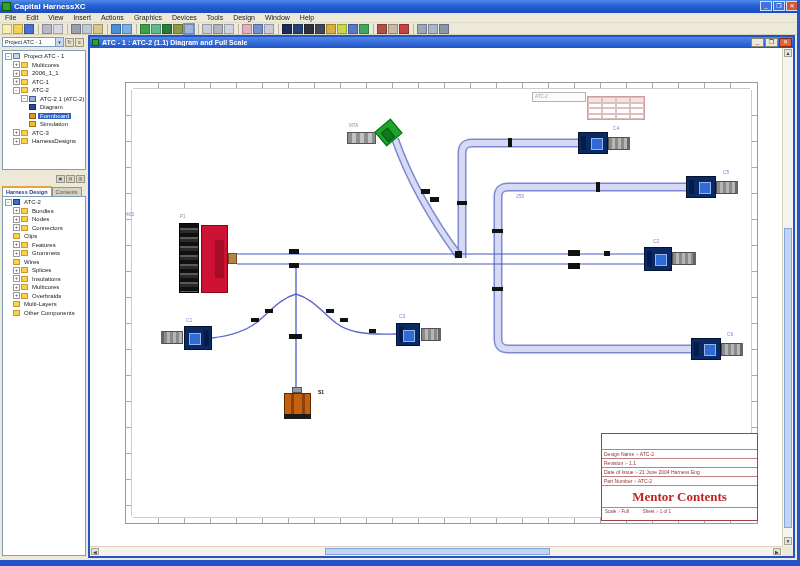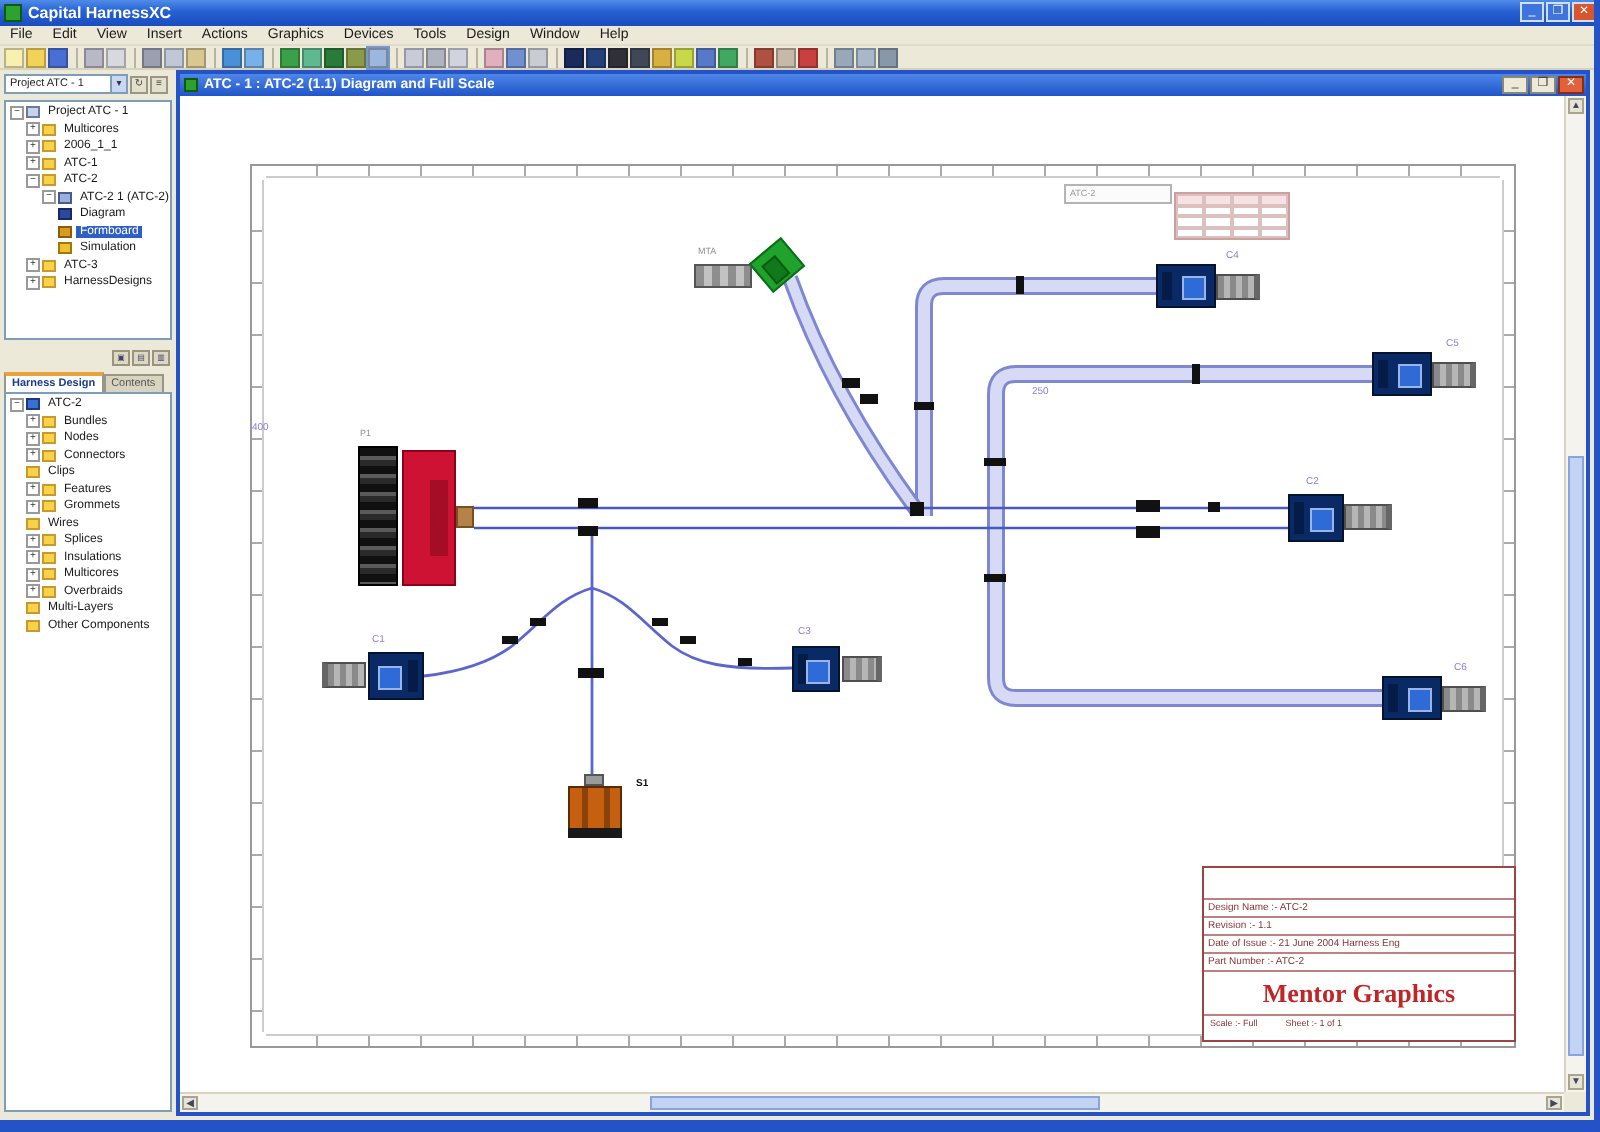--- a/index.html
+++ b/index.html
@@ -498,21 +498,21 @@
           </div>
 
         <div class="title-block">
           <div class="tb-band"></div>
           <div>
               <div class="tb-row">Design Name :- ATC-2</div>
               <div class="tb-row">Revision :- 1.1</div>
               <div class="tb-row">Date of Issue :- 21 June 2004   Harness Eng</div>
               <div class="tb-row">Part Number :- ATC-2</div>
             </div>
-          <div class="tb-logo">Mentor Graphics</div>
+          <div class="tb-logo">Mentor Contents</div>
           <div class="tb-footer">
             <span>Scale :- Full</span>
             <span>Sheet :- 1 of 1</span>
           </div>
         </div>
       </div>
     </div>
 
     <div class="vscroll">
       <div class="sarrow" style="left:1px;right:1px;top:1px;height:8px">▲</div>

